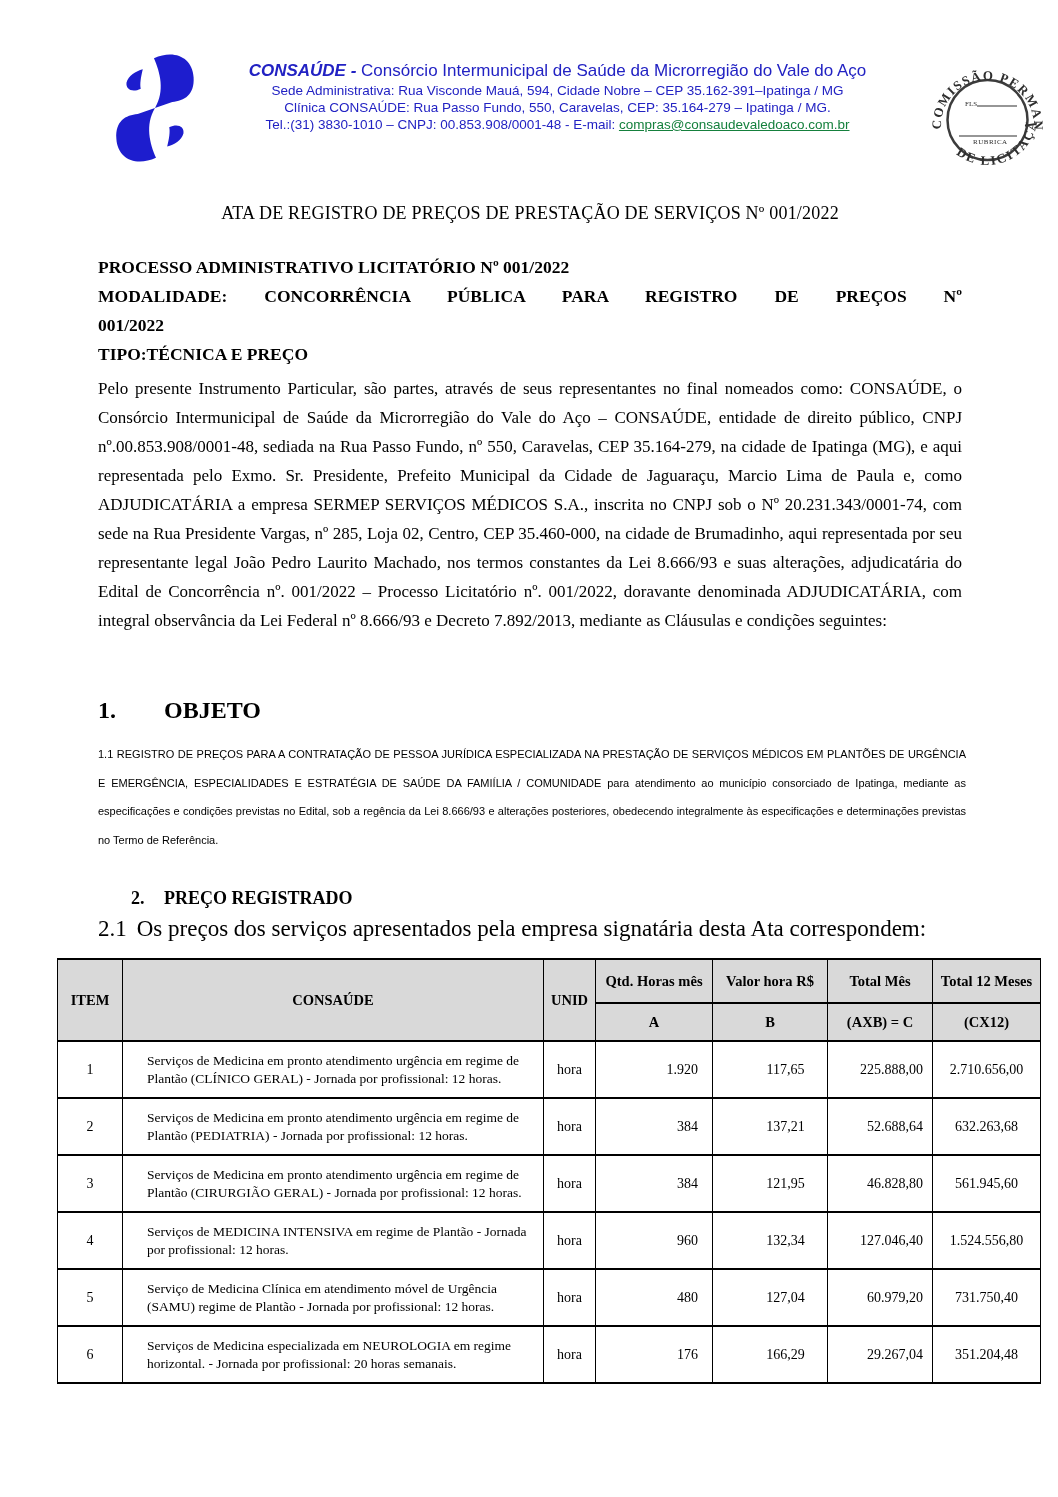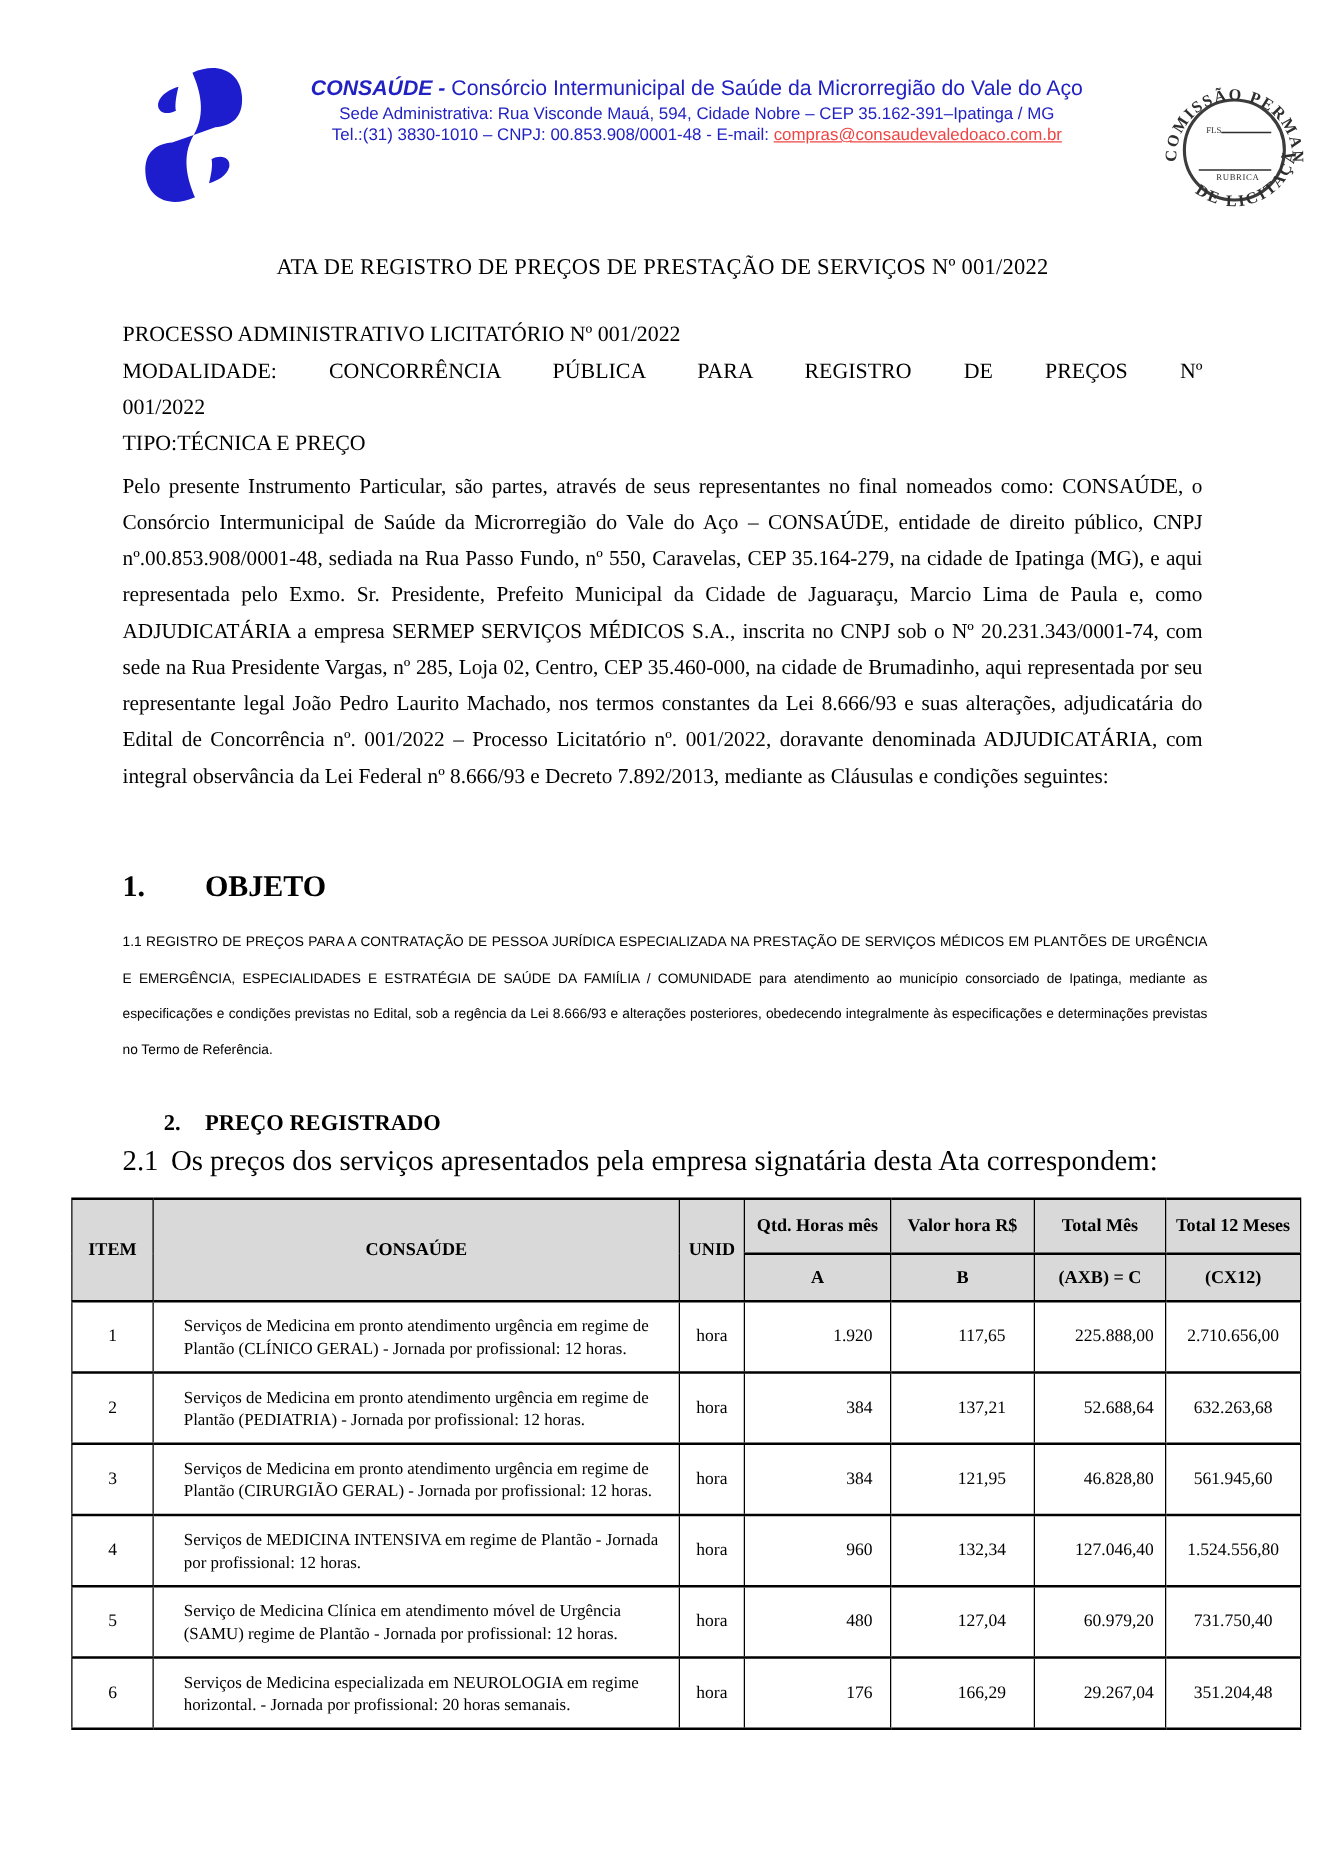--- a/index.html
+++ b/index.html
@@ -19,30 +19,30 @@
   .head-text {
     position: absolute; left: 225px; top: 14px; width: 665px;
     text-align: center;
     font-family: "Liberation Sans", sans-serif;
     color: #2222c3;
     line-height: 1.25;
   }
   .head-org { font-size: 17px; margin-bottom: 2px; }
   .head-org .org-bold { font-weight: bold; font-style: italic; }
   .head-line { font-size: 13.5px; }
-  .head-email { text-decoration: underline; color: #ef4444; cursor: pointer; }
+  .head-email { text-decoration: underline; color: #15803d; cursor: pointer; }
   .stamp { position: absolute; right: 8px; top: -12px; width: 125px; height: 150px; }
   
   .doc-title {
     position: absolute; top: 203px; left: 98px; width: 864px;
     text-align: center; font-size: 18px; letter-spacing: 0.2px;
   }
   .process-block {
     position: absolute; top: 253px; left: 98px; width: 864px;
-    font-weight: normal; font-size: 17.5px; line-height: 29px;
+    font-weight: bold; font-size: 17.5px; line-height: 29px;
   }
   .just-last { text-align: justify; text-align-last: justify; }
   
   .intro {
     position: absolute; top: 374px; left: 98px; width: 864px;
     font-size: 17px; line-height: 29px; text-align: justify;
   }
   
   .sec1-heading { position: absolute; top: 697px; left: 98px; width: 864px; font-weight: bold; font-size: 24px; }
   .sec1-heading .sec-num { display: inline-block; width: 66px; }
@@ -99,20 +99,21 @@
       <g fill="#1d1dce">
         <path d="M58 10 C78 1 96 9 97 29 C98 46 88 52 76 53 L59 59 C69 42 64 24 58 10 Z"></path>
         <path d="M47 21 C45 29 44 36 45 40 C37 44 30 41 31 34 C33 27 40 23 47 21 Z"></path>
         <path d="M60 108 C40 117 22 109 21 89 C20 72 30 66 42 65 L59 59 C49 76 54 94 60 108 Z"></path>
         <path d="M71 97 C73 89 74 82 73 78 C81 74 88 77 87 84 C85 91 78 95 71 97 Z"></path>
       </g>
     </svg>
     <div class="head-text">
       <div class="head-org"><span class="org-bold">CONSAÚDE -</span><span> Consórcio Intermunicipal de Saúde da Microrregião do Vale do Aço</span></div>
       <div class="head-line">Sede Administrativa: Rua Visconde Mauá, 594, Cidade Nobre – CEP 35.162-391–Ipatinga / MG</div>
+      <div class="head-line">Clínica CONSAÚDE: Rua Passo Fundo, 550, Caravelas, CEP: 35.164-279 – Ipatinga / MG.</div>
       <div class="head-line"><span>Tel.:(31) 3830-1010 – CNPJ: 00.853.908/0001-48 - E-mail: </span><span class="head-email">compras@consaudevaledoaco.com.br</span></div>
     </div>
 
     <svg class="stamp" viewBox="0 0 125 150">
       <defs>
         <path id="arcTop" d="M 17 102 A 46.5 46.5 0 1 1 108 102"></path>
         <path id="arcBottom" d="M 13 88 A 50 50 0 0 0 112 88"></path>
       </defs>
       <circle cx="62.5" cy="86" r="40" fill="none" stroke="#3c3c3c" stroke-width="2.5"></circle>
       <text font-family="Liberation Serif, serif" font-size="13" font-weight="bold" fill="#2e2e2e" letter-spacing="1.5">

